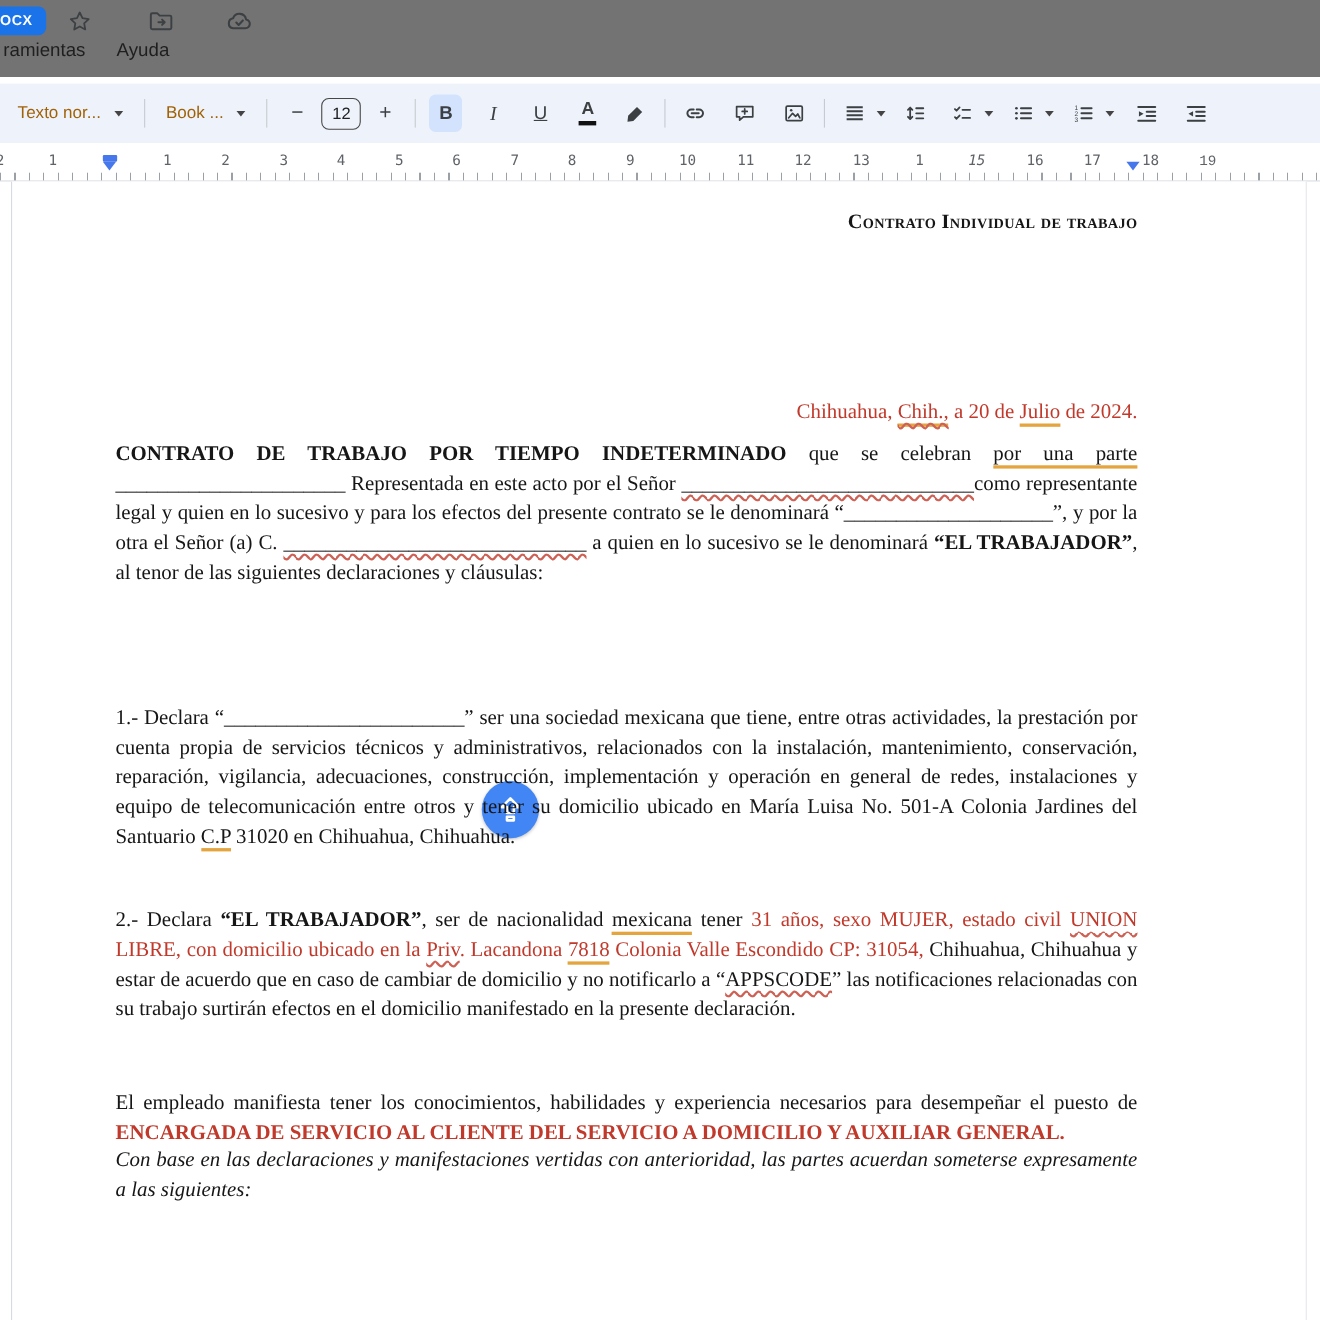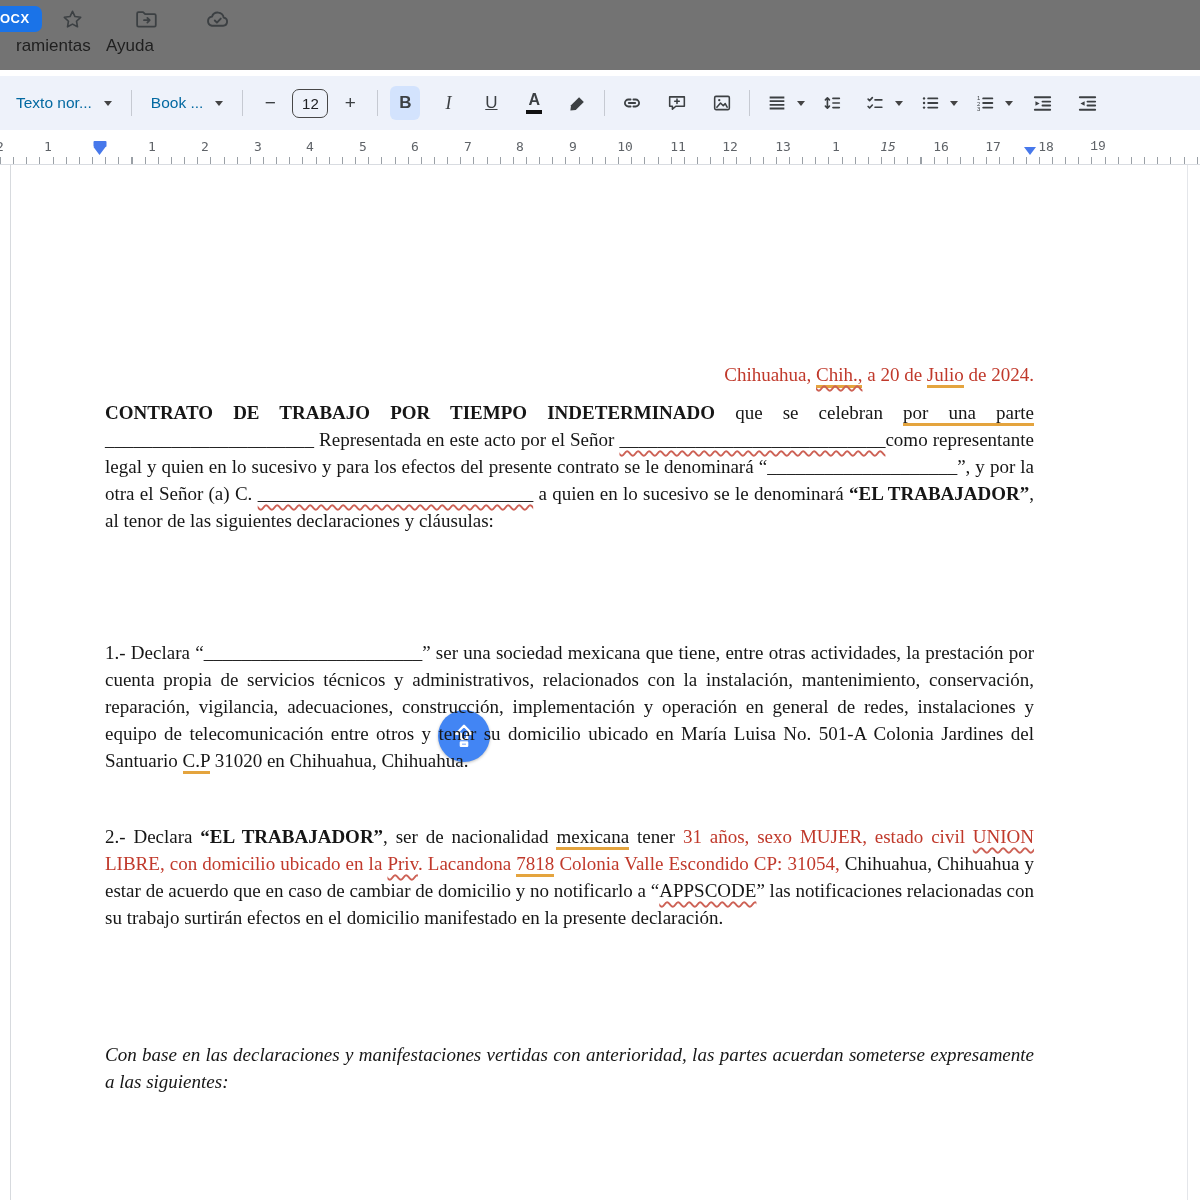--- a/index.html
+++ b/index.html
@@ -14,21 +14,21 @@
   .tb-ic svg{display:block}
   .menu-item{position:absolute;top:36px;font-size:17px;color:#1f1f1f;cursor:default}
 
   
   .toolbar{position:absolute;top:76px;left:0;right:0;height:54px;background:#eef2fa;
       display:flex;align-items:center;padding-left:6px;box-sizing:border-box}
   .tbtn{display:flex;align-items:center;justify-content:center;height:34px;min-width:30px;
       border-radius:6px;color:#3c4043;font-size:17px;margin:0 3px}
   .tbtn svg{display:block}
   .tbtn.active{background:#d3e3fd}
-  .dd{display:flex;align-items:center;gap:10px;padding:0 8px;font-size:15.5px;color:#0369a1;height:34px;margin:0 2px}
+  .dd{display:flex;align-items:center;gap:10px;padding:0 8px;font-size:15.5px;color:#a16207;height:34px;margin:0 2px}
   .caret{width:0;height:0;border-left:4.5px solid transparent;border-right:4.5px solid transparent;
       border-top:5.5px solid #444;margin-left:2px}
   .divider{width:1px;height:26px;background:#c6cad2;margin:0 9px}
   .sizebox{width:34px;height:27px;border:1.5px solid #474747;border-radius:7px;display:flex;
       align-items:center;justify-content:center;font-size:15px;color:#202124;margin:0 4px}
   .fmt-b{font-weight:bold;font-size:17px}
   .fmt-i{font-style:italic;font-family:"Liberation Serif",serif;font-size:18px}
   .fmt-u{text-decoration:underline;font-size:17px}
   .fmt-a{font-size:16px;font-weight:600;line-height:1;display:flex;flex-direction:column;align-items:center}
   .fmt-a .bar{width:16px;height:4px;background:#111;margin-top:2px}
@@ -81,21 +81,21 @@
     </svg>
   </span>
 
   <span class="tb-ic" style="left:203px">
     <svg width="27" height="27" viewBox="0 0 24 24" fill="none" stroke="#3c4043" stroke-width="1.7" stroke-linejoin="round" stroke-linecap="round">
       <path d="M7 17.5 h10 a3.6 3.6 0 0 0 .5 -7.15 A5.4 5.4 0 0 0 7.1 9.4 A4.1 4.1 0 0 0 7 17.5 z"></path>
       <path d="M9.6 12.9 l1.9 1.9 3.4 -3.6"></path>
     </svg>
   </span>
 
-  <span class="menu-item" style="left:16px">ramientas</span>
+  <span class="menu-item" style="left:3px">ramientas</span>
   <span class="menu-item" style="left:106px">Ayuda</span>
 </div>
 
 <div class="toolbar">
   <div class="dd">
     <span>Texto nor...</span>
     <span class="caret"></span>
   </div>
   <div class="divider"></div>
 
@@ -236,18 +236,20 @@
   </div>
 </div>
 
 <div class="page">
   <div class="caps" style="left:427px;top:545px">
     <svg width="30" height="30" viewBox="0 0 24 24" fill="none" stroke="#fff" stroke-width="1.9" stroke-linejoin="round">
       <path d="M12 3.8 l6.2 6.4 h-3.7 v4.3 h-5 v-4.3 H5.8 z"></path>
       <path d="M9.5 17.2 h5 v2.6 h-5 z"></path>
     </svg>
   </div>
+<div class="para title" style="top: 24px;"><span>Contrato Individual de trabajo</span></div>
     <div class="para date" style="top: 154px; margin-top: 42px;"><span class="red">Chihuahua, </span><span class="red sq or">Chih.,</span><span class="red"> a 20 de </span><span class="red or">Julio</span><span class="red"> de 2024.</span></div>
     <div class="para" style="top: 234px;"><span class="b">CONTRATO DE TRABAJO POR TIEMPO INDETERMINADO</span><span> que se celebran </span><span class="or">por una parte</span><span> </span><span>______________________</span><span> Representada en este acto por el Señor </span><span class="sq">____________________________</span><span>como representante legal y quien en lo sucesivo y para los efectos del presente contrato se le denominará “</span><span>____________________</span><span>”, y por la otra el Señor (a) C. </span><span class="sq">_____________________________</span><span> a quien en lo sucesivo se le denominará </span><span class="b">“EL TRABAJADOR”</span><span>, al tenor de las siguientes declaraciones y cláusulas:</span></div>
     <div class="para" style="top: 474px;"><span>1.- Declara “</span><span>_______________________</span><span>” ser una sociedad mexicana que tiene, entre otras actividades, la prestación por cuenta propia de servicios técnicos y administrativos, relacionados con la instalación, mantenimiento, conservación, reparación, vigilancia, adecuaciones, construcción, implementación y operación en general de redes, instalaciones y equipo de telecomunicación entre otros y tener su domicilio ubicado en María Luisa No. 501-A Colonia Jardines del Santuario </span><span class="or">C.P</span><span> 31020 en Chihuahua, Chihuahua.</span></div>
     <div class="para" style="top: 658px;"><span>2.- Declara </span><span class="b">“EL TRABAJADOR”</span><span>, ser de nacionalidad </span><span class="or">mexicana</span><span> tener </span><span class="red">31 años, sexo MUJER, estado civil </span><span class="red sq">UNION</span><span class="red"> LIBRE, con domicilio ubicado en la </span><span class="red sq">Priv</span><span class="red">. Lacandona </span><span class="red or">7818</span><span class="red"> Colonia Valle Escondido CP: 31054,</span><span> Chihuahua, Chihuahua y estar de acuerdo que en caso de cambiar de domicilio y no notificarlo a “</span><span class="sq">APPSCODE</span><span>” las notificaciones relacionadas con su trabajo surtirán efectos en el domicilio manifestado en la presente declaración.</span></div>
+    <div class="para" style="top: 824px;"><span>El empleado manifiesta tener los conocimientos, habilidades y experiencia necesarios para desempeñar el puesto de </span><span class="b red">ENCARGADA DE SERVICIO AL CLIENTE DEL SERVICIO A DOMICILIO Y AUXILIAR GENERAL.</span></div>
     <div class="para" style="top: 876px; font-style: italic;"><span>Con base en las declaraciones y manifestaciones vertidas con anterioridad, las partes acuerdan someterse expresamente a las siguientes:</span></div>
   </div>
 
 </body></html>

